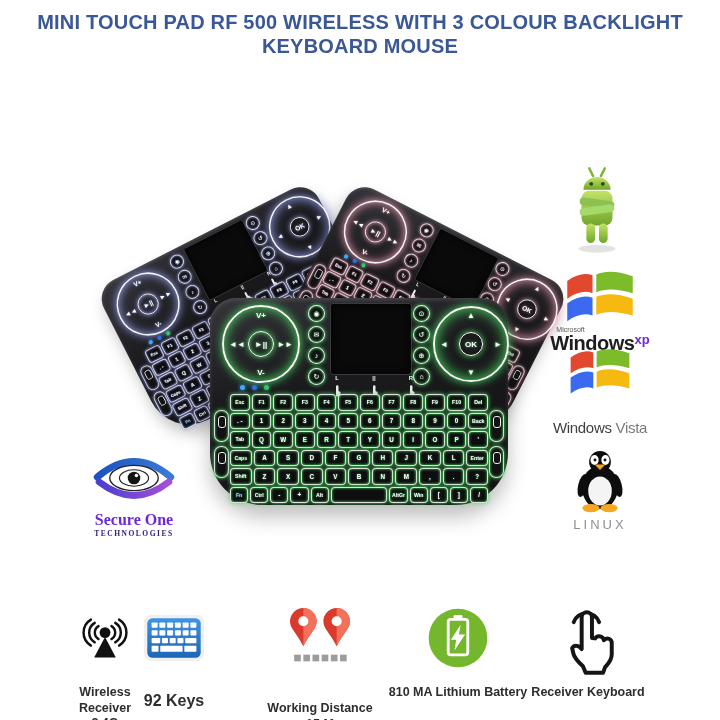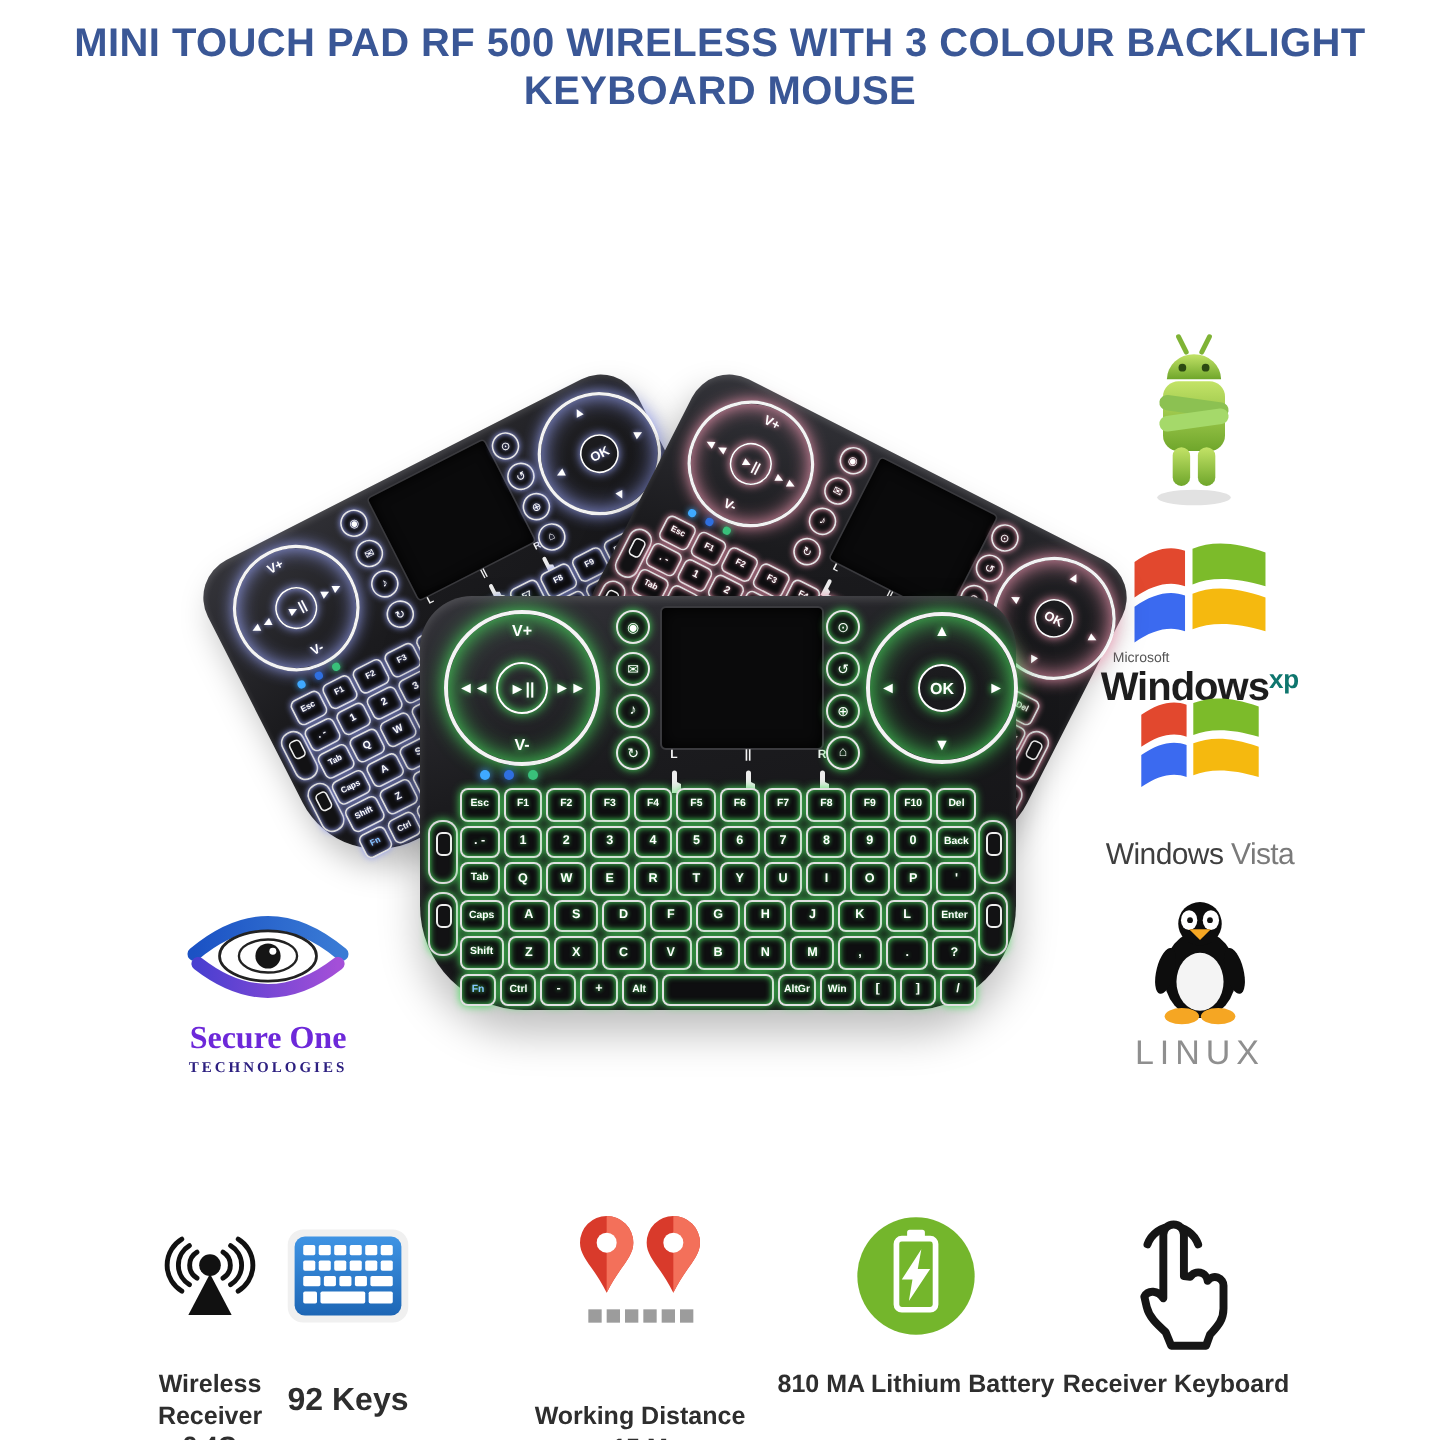--- a/index.html
+++ b/index.html
@@ -79,26 +79,26 @@
   .key.mod{font-size:5.2px;}
   .key.fnk{color:#86c5ff;}
 
   
   .oslogo{position:absolute;display:flex;flex-direction:column;align-items:center;}
   .android{left:566px;top:162px;}
   .winxp{left:548px;top:266px;width:104px;}
   .winxp .txt{margin-top:2px;line-height:1;text-align:center;}
   .winxp .ms{display:block;font-size:7px;color:#555;text-align:left;margin-left:6px;}
   .winxp .wn{font-size:20px;font-weight:bold;color:#1d1d1d;letter-spacing:-.5px;}
-  .winxp .xp{font-size:13px;font-weight:bold;color:#0f766e;vertical-align:6px;}
+  .winxp .xp{font-size:13px;font-weight:bold;color:#6d28d9;vertical-align:6px;}
   .vista{left:545px;top:344px;width:110px;gap:20px;}
   .vista .txt{margin-top:3px;font-size:15px;color:#3f3f3f;letter-spacing:-.3px;}
   .vista .v2{color:#7a7a7a;}
   .linux{left:558px;top:446px;width:84px;}
-  .linux .txt{margin-top:3px;font-size:17px;color:#8f8f8f;letter-spacing:3px;}
+  .linux .txt{margin-top:3px;font-size:13px;color:#8f8f8f;letter-spacing:3px;}
 
   
   .secure{position:absolute;left:76px;top:446px;width:116px;display:flex;flex-direction:column;align-items:center;}
   .secure .l1{font-family:Liberation Serif, serif;font-weight:bold;font-size:16px;color:#6d28d9;margin-top:1px;}
   .secure .l2{font-family:"Liberation Serif", serif;font-weight:bold;font-size:7.5px;color:#2d2080;letter-spacing:1.5px;}
 
   
   .feat{position:absolute;top:596px;display:flex;flex-direction:column;align-items:center;}
   .feat .ic{height:84px;display:flex;align-items:center;justify-content:center;}
   .feat .lbl{margin-top:5px;font-weight:bold;color:#2e2e2e;font-size:12.5px;

